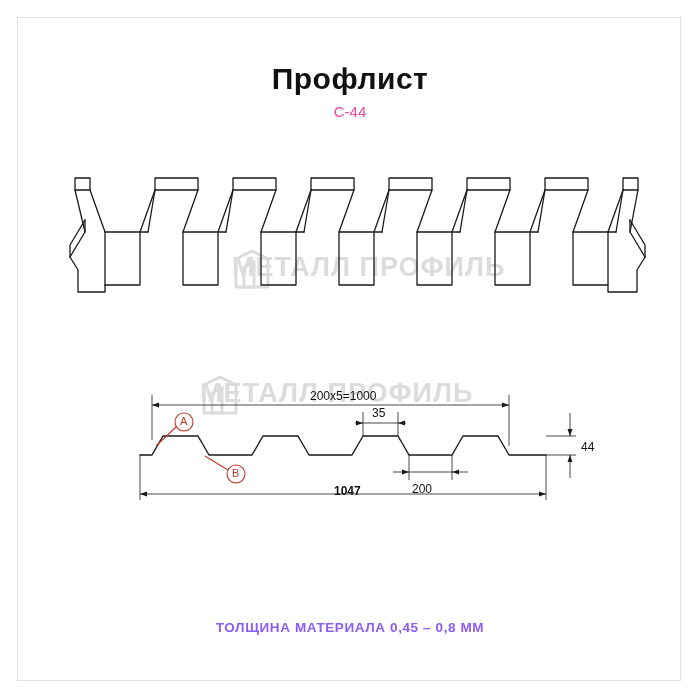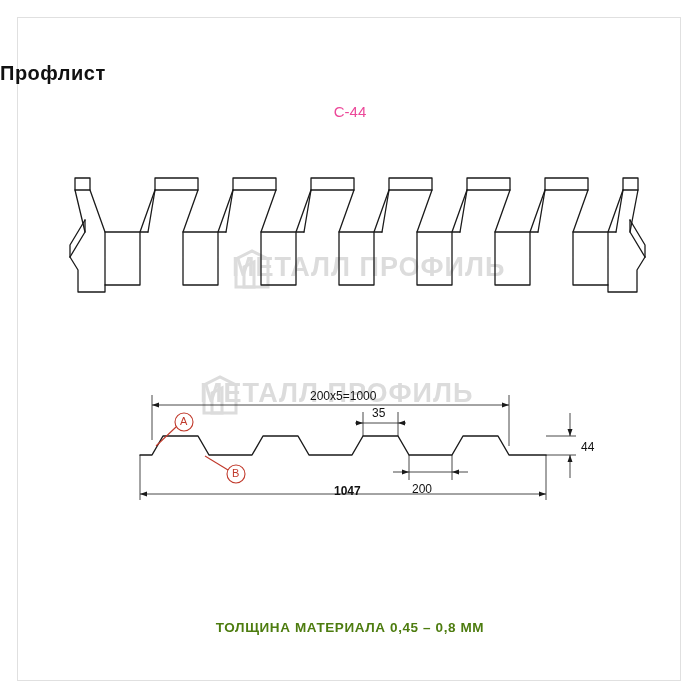--- a/index.html
+++ b/index.html
@@ -28,22 +28,22 @@
     width: 664px;
     height: 664px;
     border: 1px solid #e0e0e0;
     box-sizing: border-box;
   }
   .title {
     position: absolute;
     left: 0;
     top: 62px;
     width: 700px;
-    text-align: left;
-    font-size: 20px;
+    text-align: center;
+    font-size: 30px;
     font-weight: bold;
     letter-spacing: 0.5px;
     color: #111111;
   }
   .subtitle {
     position: absolute;
     left: 0;
     top: 103px;
     width: 700px;
     text-align: center;
@@ -53,21 +53,21 @@
   }
   .footnote {
     position: absolute;
     left: 0;
     top: 620px;
     width: 700px;
     text-align: center;
     font-size: 13.5px;
     font-weight: bold;
     letter-spacing: 0.6px;
-    color: #4d7c0f;
+    color: #8b5cf6;
   }
   .svg-layer {
     position: absolute;
     left: 0;
     top: 0;
   }
   .wm {
     position: absolute;
     color: #dcdcdc;
     font-size: 27px;

